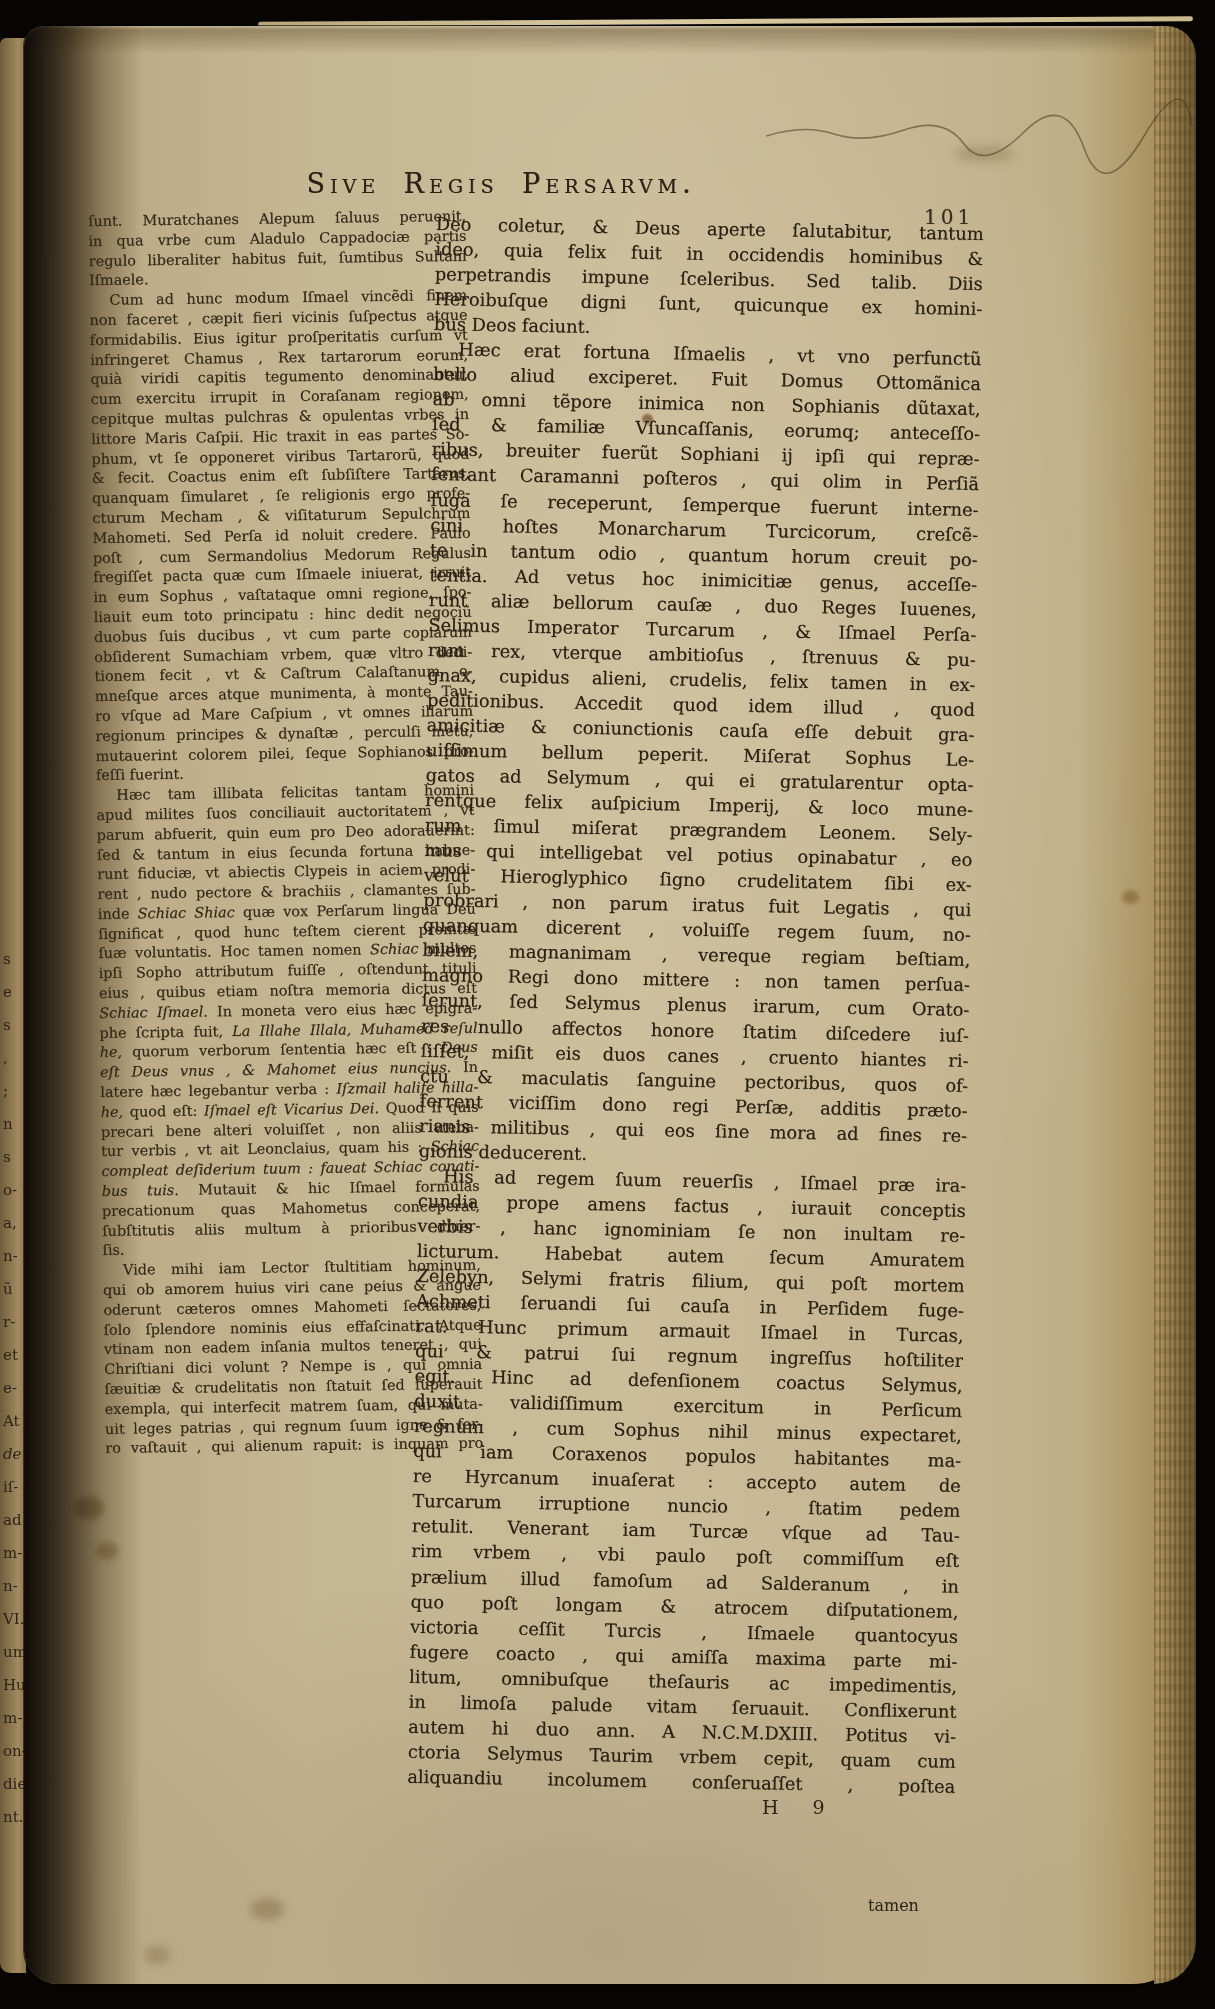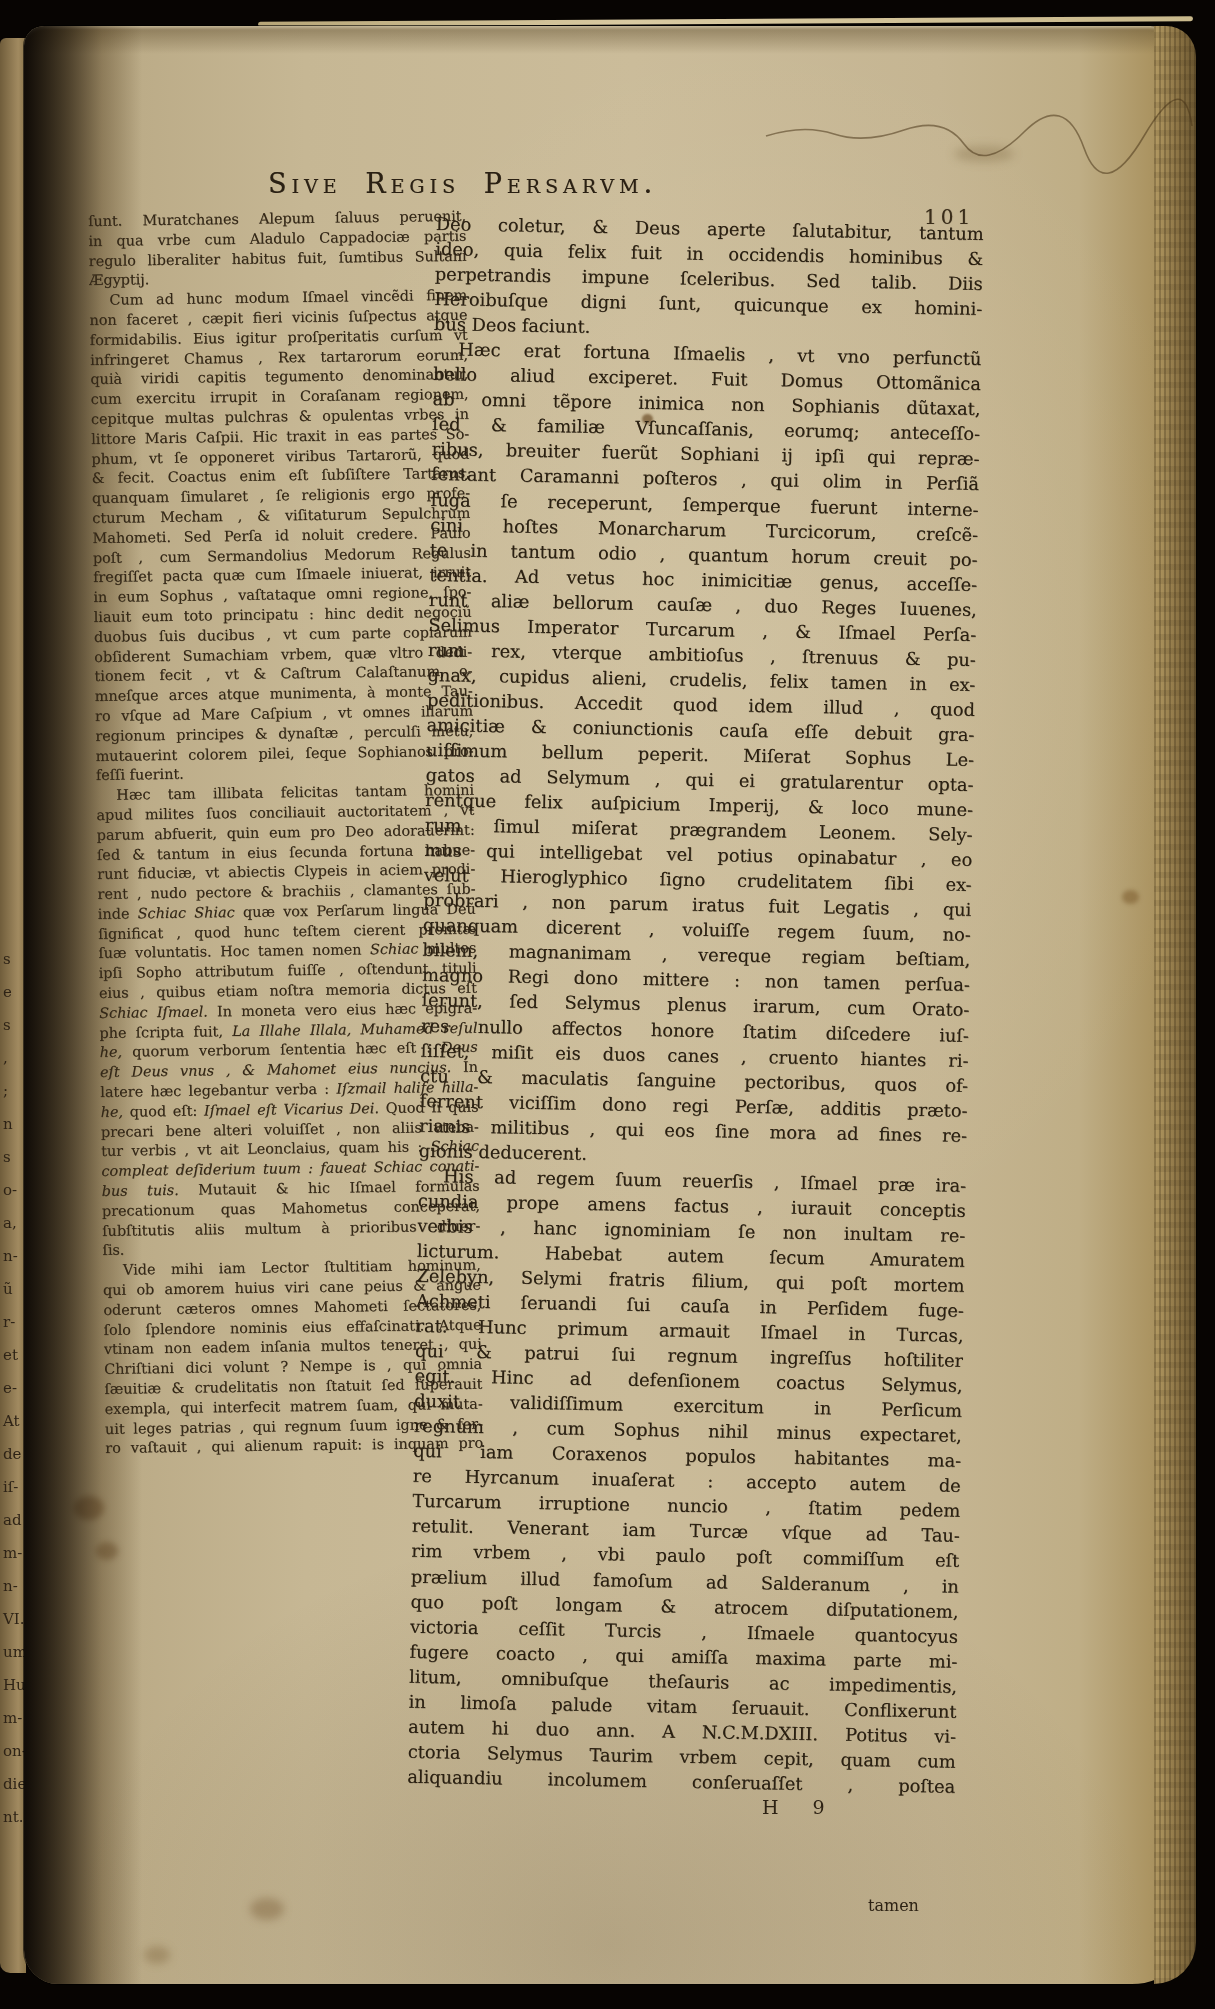--- a/index.html
+++ b/index.html
@@ -48,21 +48,21 @@
     background:linear-gradient(to right, rgba(6,3,1,0.92), rgba(24,16,6,0.62) 38%, rgba(58,42,18,0.30) 66%, rgba(58,42,18,0) 100%);
     pointer-events:none;
   }
   .top-edge-line{
     position:absolute;left:258px;top:19px;width:935px;height:5px;
     background:linear-gradient(to right,#b7a678,#d9caa2 40%,#c9b98c);
     transform:rotate(-0.35deg);border-radius:3px;
   }
   .running-head{
     position:absolute;left:268px;top:168px;width:466px;
-    color:var(--ink);
+    text-align:center;color:var(--ink);
     font-size:27px;font-variant:small-caps;letter-spacing:5px;word-spacing:10px;
     text-shadow:0.4px 0.4px 0.6px rgba(30,20,8,0.5);
   }
   .folio{
     position:absolute;left:924px;top:182px;color:#3a2d1a;
     font-size:20px;letter-spacing:4px;text-shadow:0.4px 0.4px 0.7px rgba(30,20,8,0.45);margin-top:23px;
   }
   .col{position:absolute;color:var(--ink);}
   .col .line{
     text-align:justify;text-align-last:justify;
@@ -108,21 +108,21 @@
     <span class="frag" style="top: 1077px;">n</span>
     <span class="frag" style="top: 1110px;">s</span>
     <span class="frag" style="top: 1143px;">o-</span>
     <span class="frag" style="top: 1176px;">a,</span>
     <span class="frag" style="top: 1209px;">n-</span>
     <span class="frag" style="top: 1242px;">ũ</span>
     <span class="frag" style="top: 1275px;">r-</span>
     <span class="frag" style="top: 1308px;">et</span>
     <span class="frag" style="top: 1341px;">e-</span>
     <span class="frag" style="top: 1374px;">At</span>
-    <span class="frag" style="top: 1407px;">de</span>
+    <span class="frag" style="top: 1407px; font-style: italic;">de</span>
     <span class="frag" style="top: 1440px;">iſ-</span>
     <span class="frag" style="top: 1473px;">ad</span>
     <span class="frag" style="top: 1506px;">m-</span>
     <span class="frag" style="top: 1539px;">n-</span>
     <span class="frag" style="top: 1572px;">VI.</span>
     <span class="frag" style="top: 1605px;">um</span>
     <span class="frag" style="top: 1638px;">Hu-</span>
     <span class="frag" style="top: 1671px;">m-</span>
     <span class="frag" style="top: 1704px;">on-</span>
     <span class="frag" style="top: 1737px;">die-</span>
@@ -147,21 +147,21 @@
 
 <div class="gutter"></div>
 
 <div class="running-head">Sive Regis Persarvm.</div>
 <div class="folio">101</div>
 
 <div class="col" id="left-col">
     <div class="line"><span>ſunt.   Muratchanes Alepum ſaluus peruenit,</span></div>
     <div class="line"><span>in qua vrbe cum Aladulo Cappadociæ partis</span></div>
     <div class="line"><span>regulo liberaliter habitus fuit, ſumtibus Sultani</span></div>
-    <div class="line njust"><span>Ægyptij.</span></div>
+    <div class="line njust"><span>Iſmaele.</span></div>
     <div class="line indent"><span>Cum ad hunc modum Iſmael vincẽdi finem</span></div>
     <div class="line"><span>non faceret , cæpit fieri vicinis ſuſpectus atque</span></div>
     <div class="line"><span>formidabilis. Eius igitur proſperitatis curſum vt</span></div>
     <div class="line"><span>infringeret Chamus , Rex tartarorum eorum,</span></div>
     <div class="line"><span>quià viridi capitis tegumento denominantur,</span></div>
     <div class="line"><span>cum exercitu irrupit in Coraſanam regionem,</span></div>
     <div class="line"><span>cepitque multas pulchras &amp; opulentas vrbes in</span></div>
     <div class="line"><span>littore Maris Caſpii. Hic traxit in eas partes So-</span></div>
     <div class="line"><span>phum, vt ſe opponeret viribus Tartarorũ, quod</span></div>
     <div class="line"><span>&amp; fecit.   Coactus enim eſt ſubſiſtere Tartarus,</span></div>

